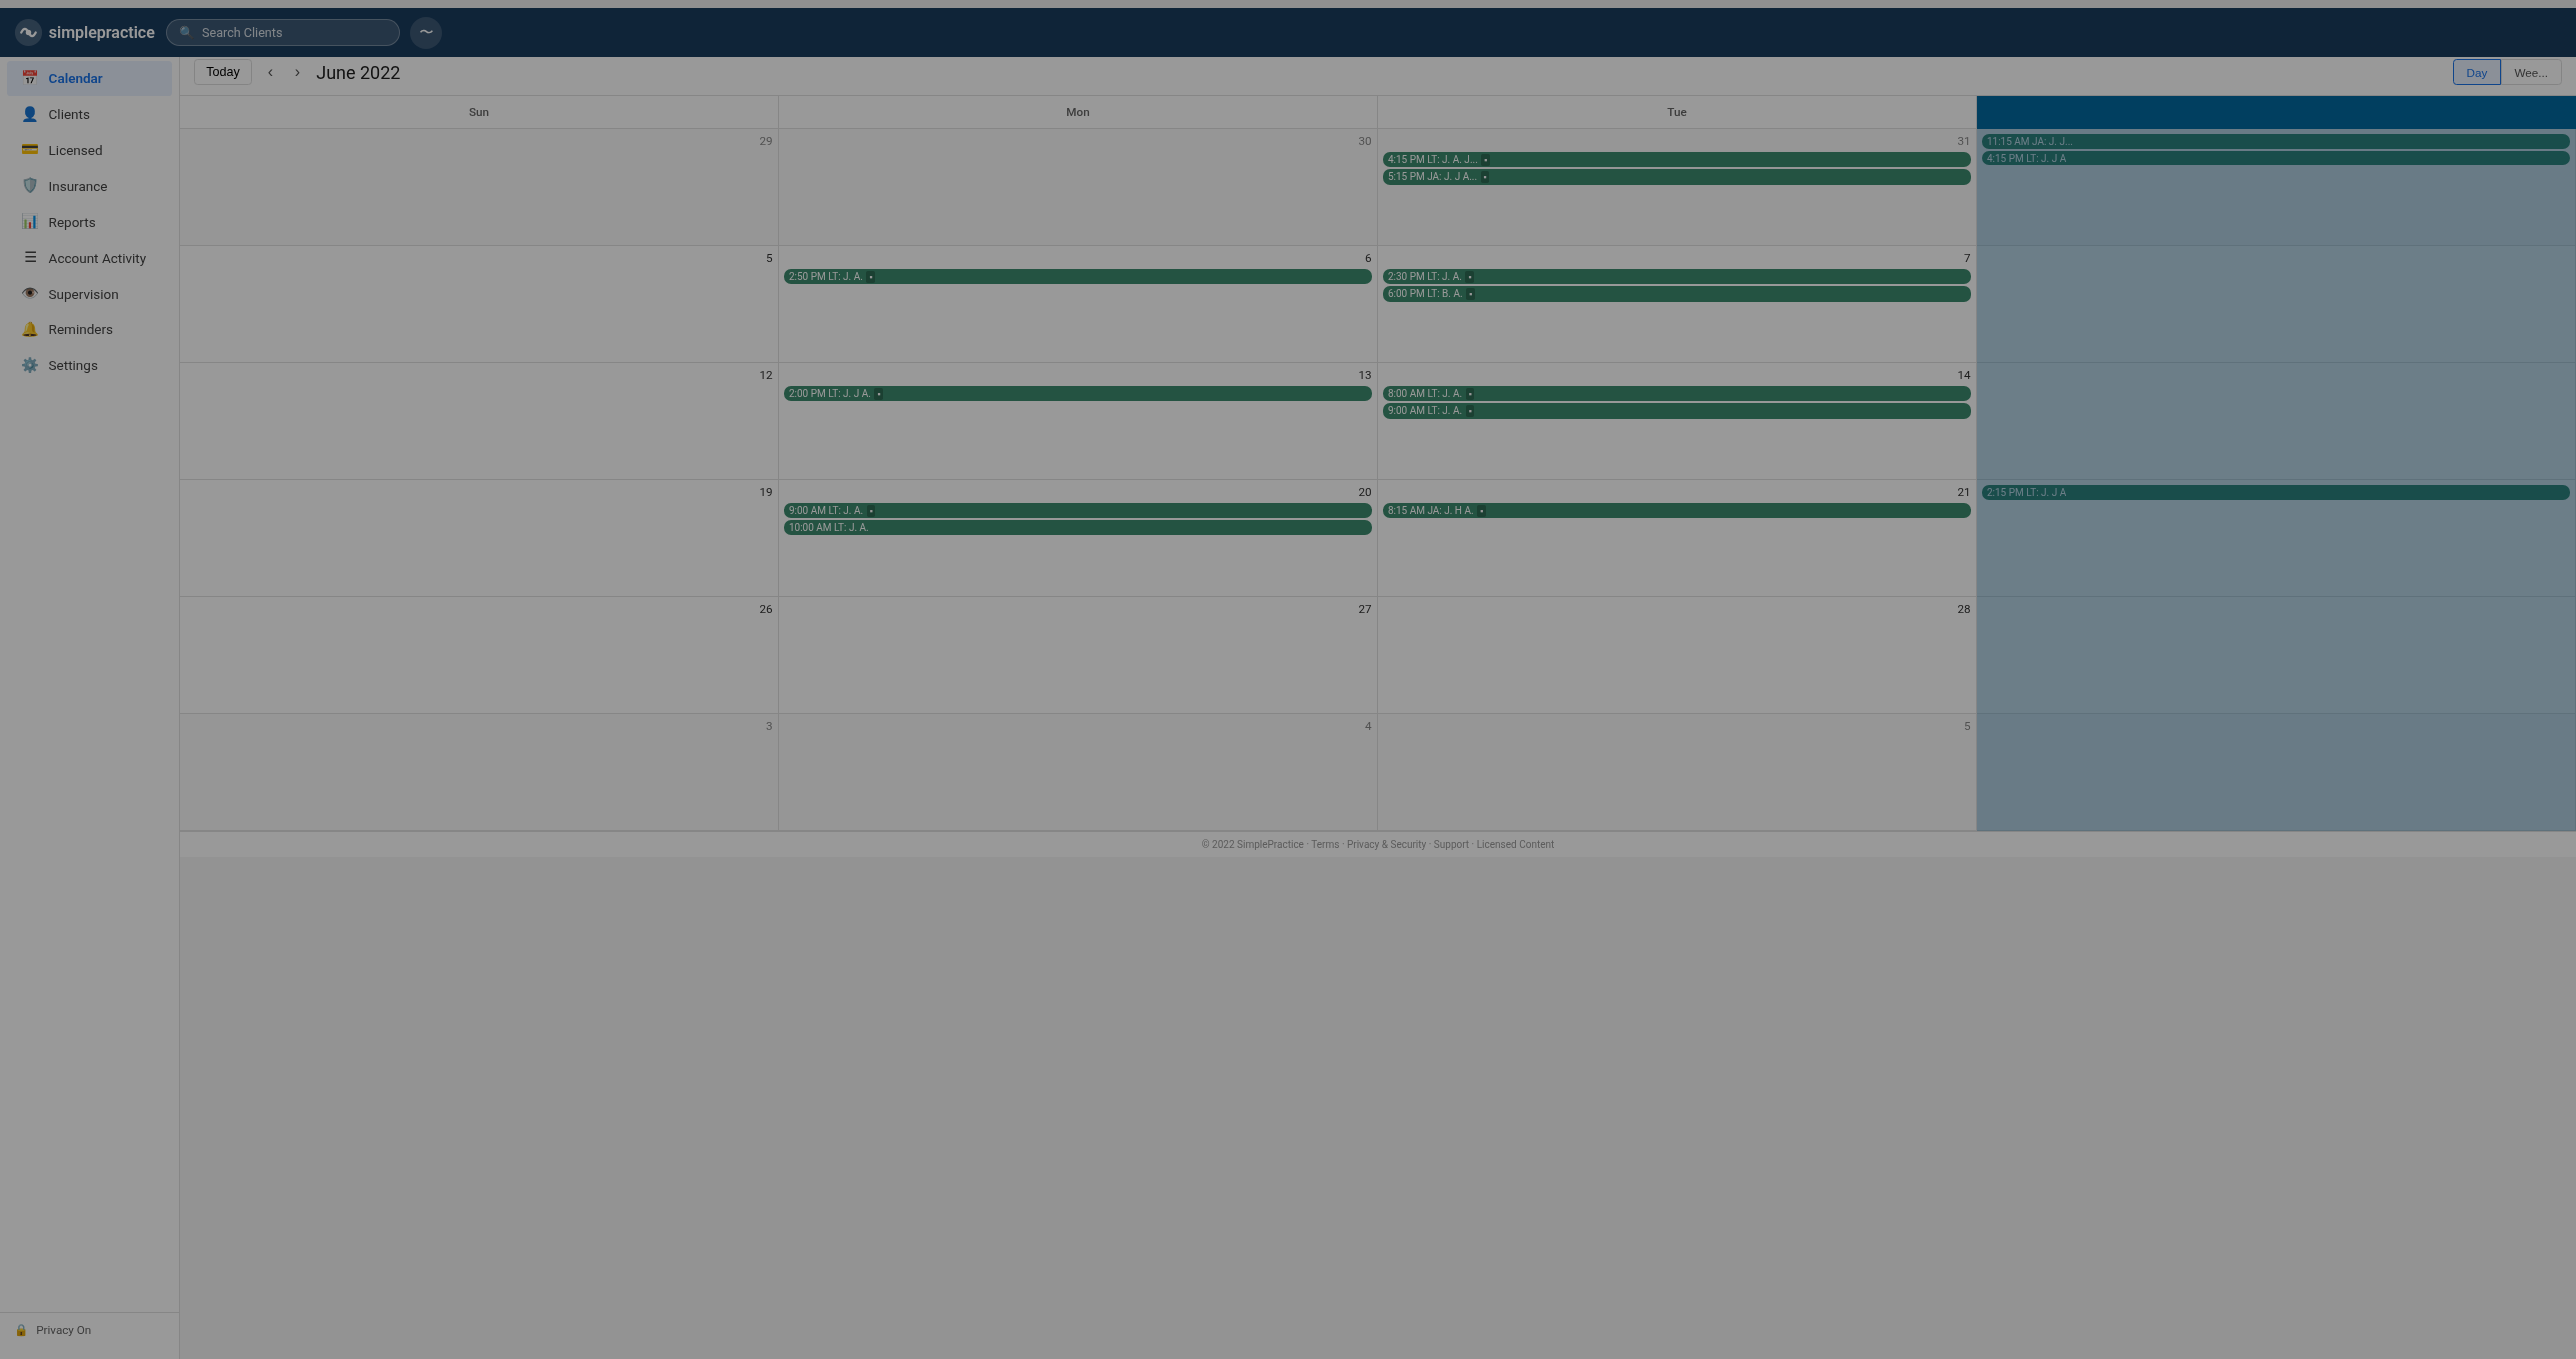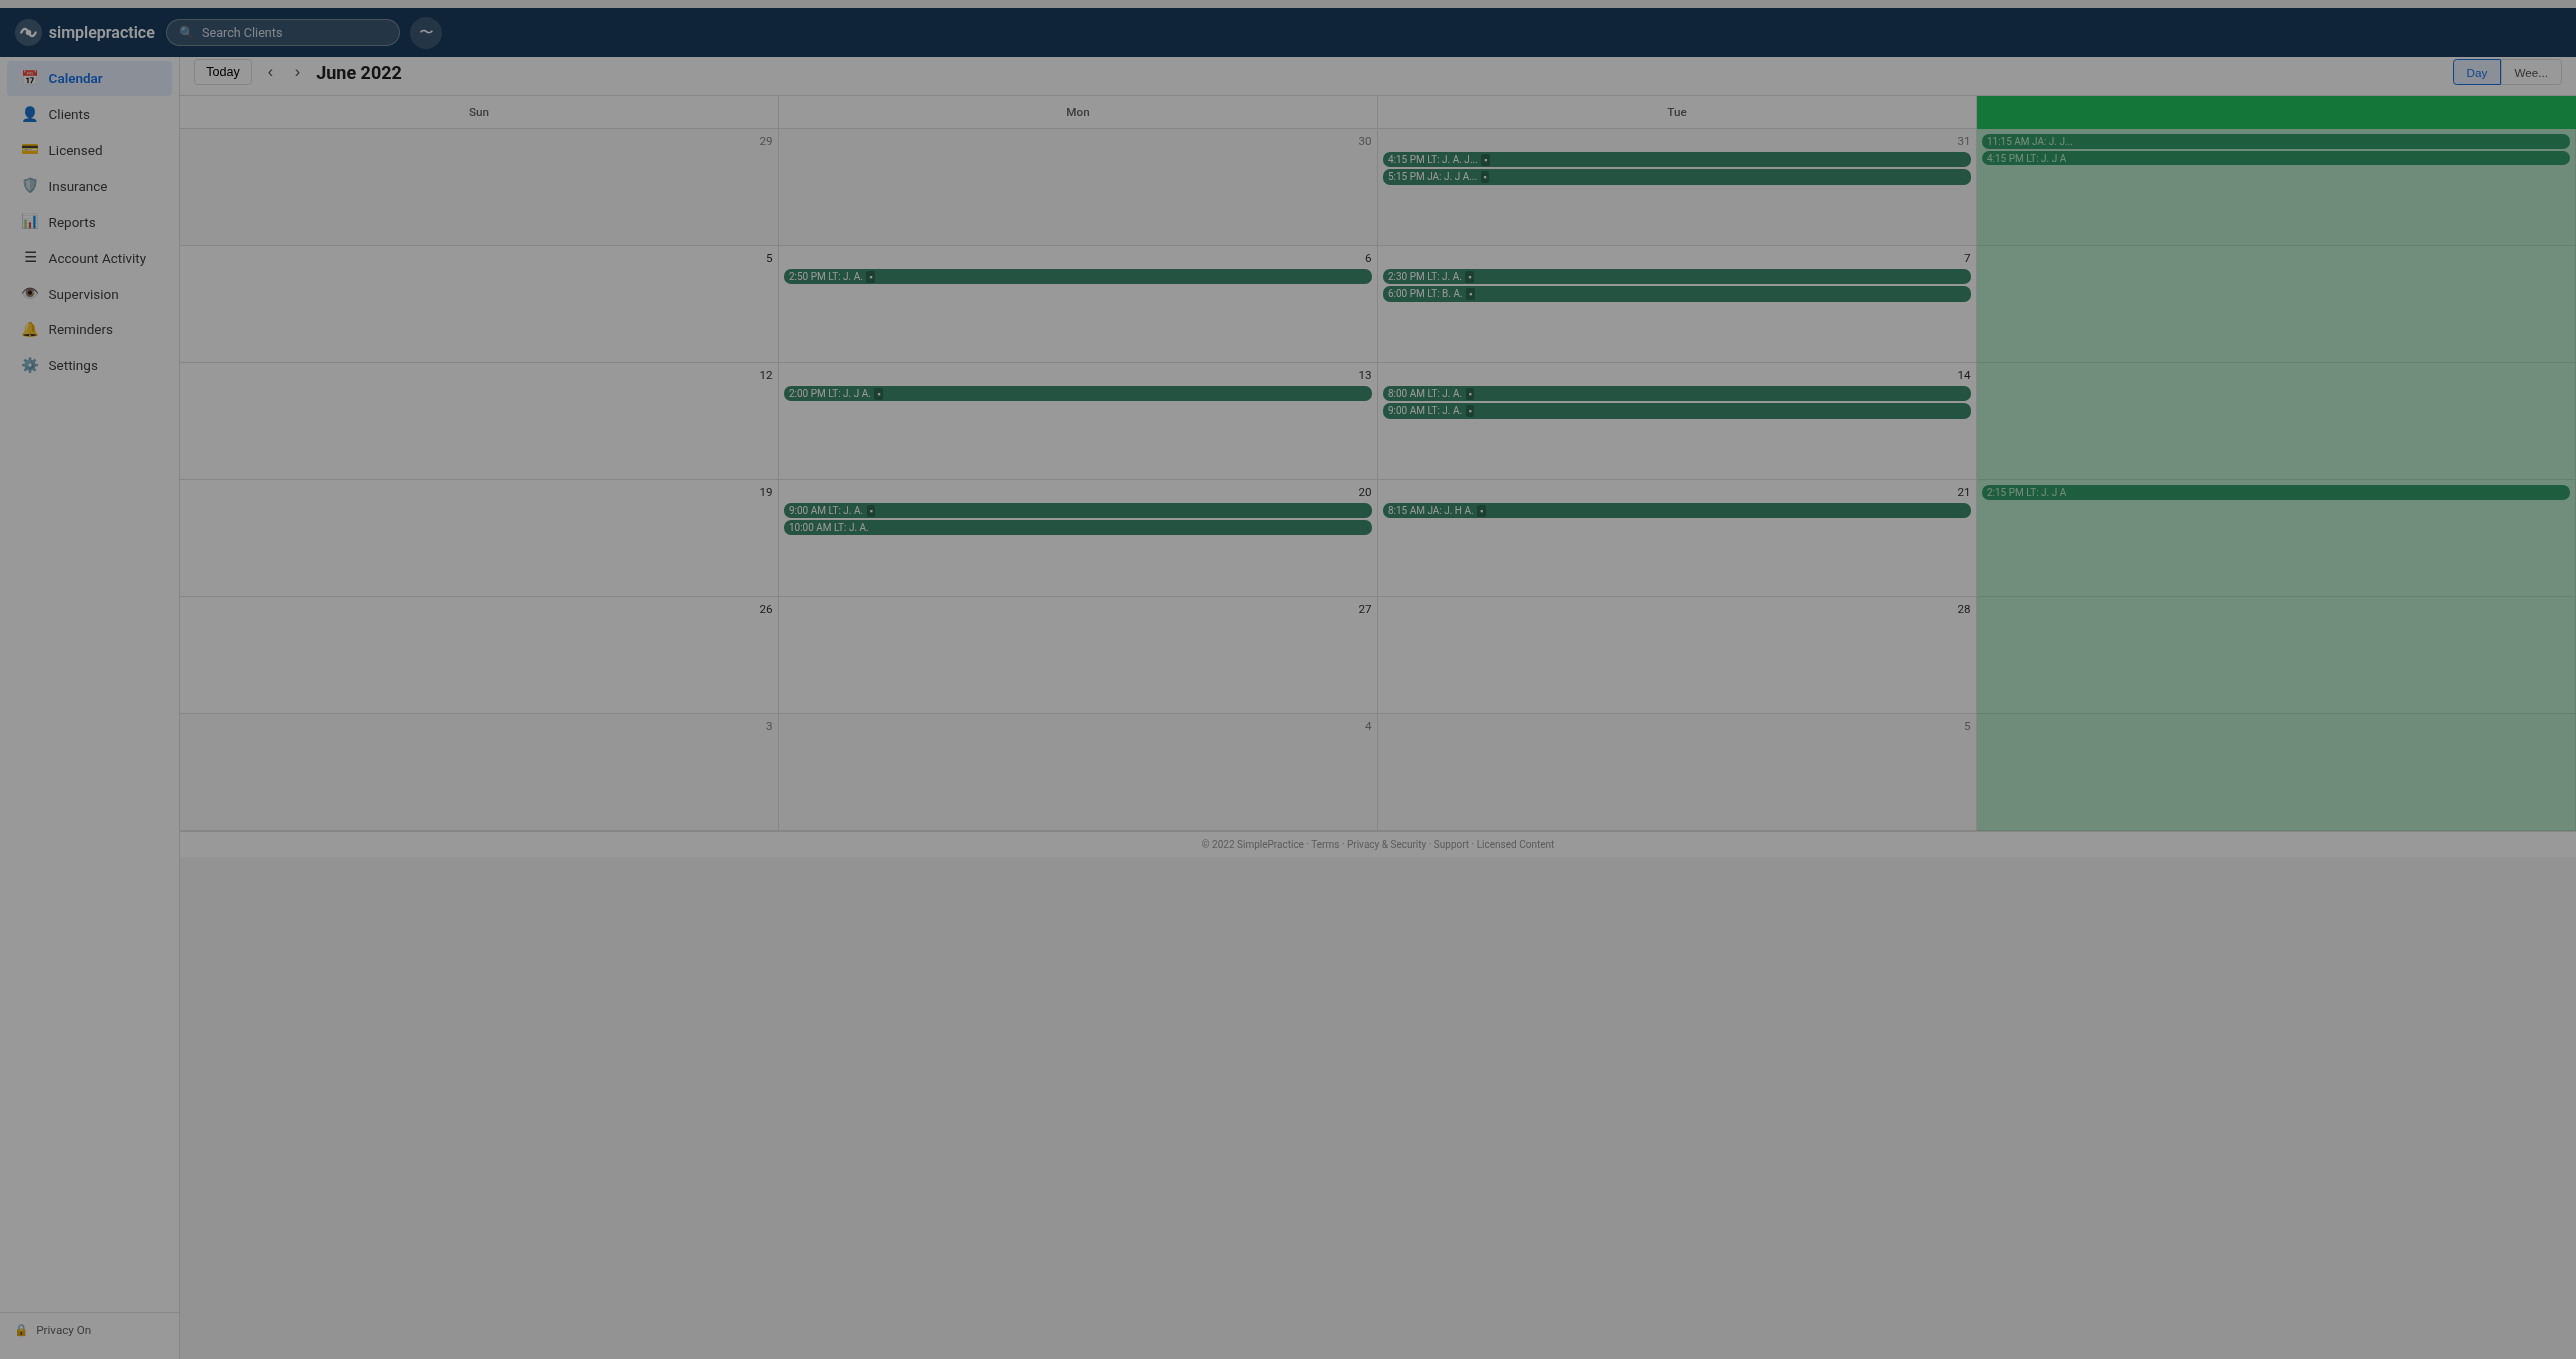--- a/index.html
+++ b/index.html
@@ -132,21 +132,21 @@
     .cal-nav-arrow {
       background: none;
       border: none;
       cursor: pointer;
       font-size: 16px;
       color: #555;
       padding: 3.6px 5.4px;
     }
     .cal-title {
       font-size: 18px;
-      font-weight: 700;
+      font-weight: 400;
       color: #222;
     }
     .cal-view-btns {
       margin-left: auto;
       display: flex;
       gap: 0;
     }
     .cal-view-btn {
       background: none;
       border: 0.9px solid #ddd;
@@ -156,21 +156,21 @@
       color: #555;
     }
     .cal-view-btn:first-child { border-radius: 3.6px 0 0 3.6px; }
     .cal-view-btn:last-child { border-radius: 0 3.6px 3.6px 0; }
     .cal-view-btn.active { background: #e8f0fe; color: #1a73e8; border-color: #1a73e8; }
 
     
     .cal-grid {
       display: grid;
       grid-template-columns: repeat(4, 1fr);
-      background: #22c55e;
+      background: #0369a1;
     }
     .cal-day-header {
       background: white;
       text-align: center;
       padding: 9px;
       font-size: 11.7px;
       color: #666;
       border-bottom: 0.9px solid #e0e0e0;
       border-right: 0.9px solid #e0e0e0;
       font-weight: 500;

